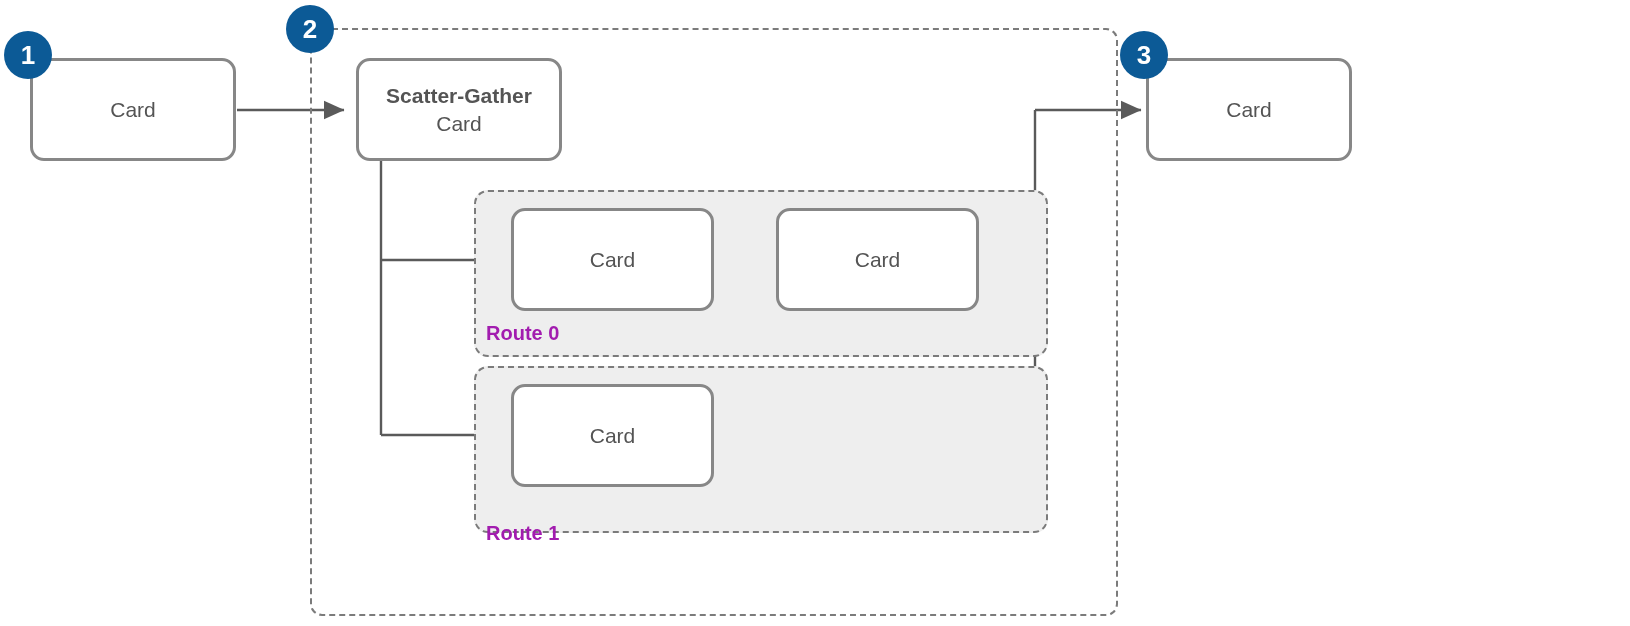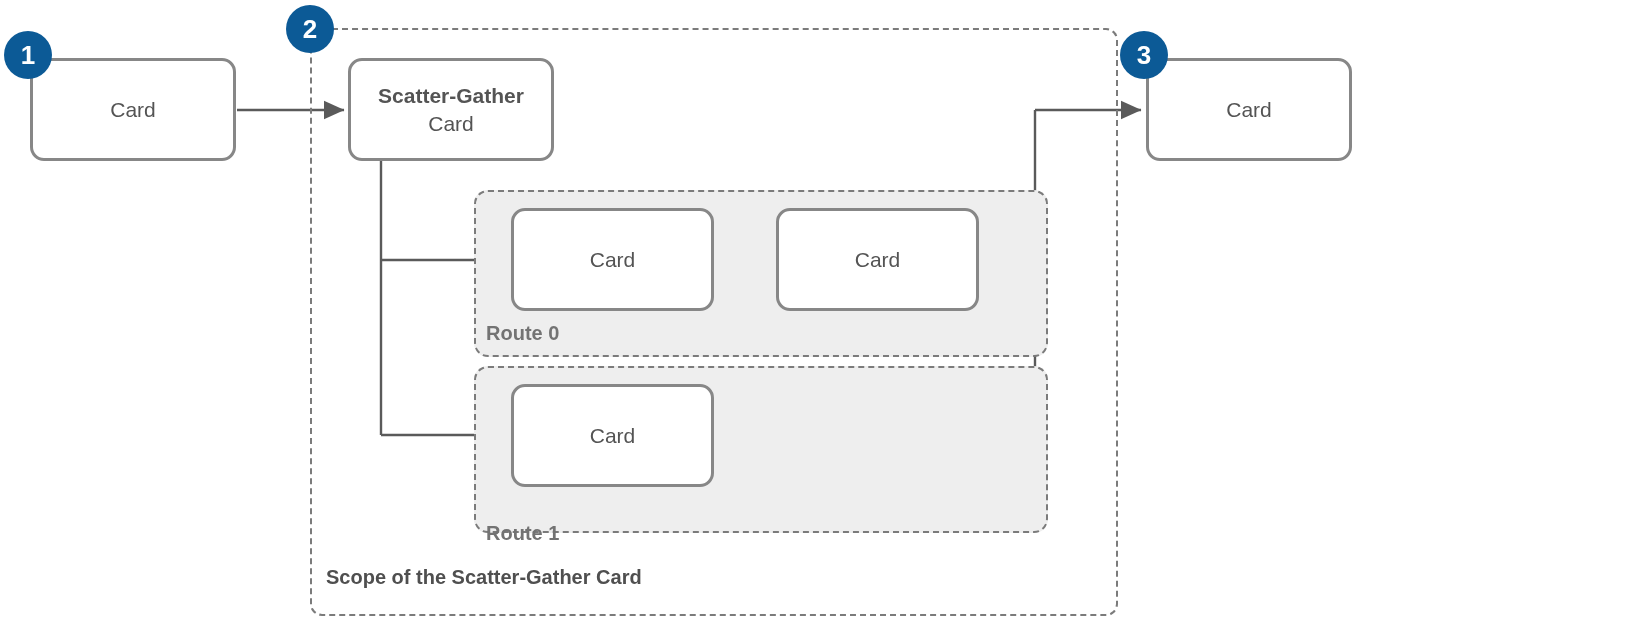--- a/index.html
+++ b/index.html
@@ -30,21 +30,21 @@
     background:#eeeeee;
     border:2.5px dashed #7b7b7b;
     border-radius:14px;
     box-sizing:border-box;
     z-index:2;
   }
   .routelabel{
     position:absolute;
     font-size:20px;
     font-weight:bold;
-    color:#737373;
+    color:#a21caf;
     z-index:5;
     white-space:nowrap;
   }
   .scopebox{
     position:absolute;
     border:2.5px dashed #7b7b7b;
     border-radius:12px;
     box-sizing:border-box;
     background:transparent;
     z-index:1;
@@ -107,41 +107,40 @@
       <path d="M1035,435 L1035,110"></path>
 
       <path d="M1035,110 L1141,110" marker-end="url(#arrow)"></path>
     </g>
   </svg>
 
   <div class="card" style="left:30px;top:58px;width:206px;height:103px;">
     <span class="sub">Card</span>
   </div>
 
-  <div class="card" style="left:348px;top:58px;width:206px;height:103px;">
+  <div class="card" style="left:356px;top:58px;width:206px;height:103px;">
     <span class="ttl">Scatter-Gather</span>
     <span class="sub">Card</span>
   </div>
 
   <div class="card" style="left:1146px;top:58px;width:206px;height:103px;">
     <span class="sub">Card</span>
   </div>
 
   <div class="card" style="left:511px;top:208px;width:203px;height:103px;">
     <span class="sub">Card</span>
   </div>
   <div class="card" style="left:776px;top:208px;width:203px;height:103px;">
     <span class="sub">Card</span>
   </div>
 
   <div class="card" style="left:511px;top:384px;width:203px;height:103px;">
     <span class="sub">Card</span>
   </div>
 
-  <div class="scopelabel" style="left:326px;top:566px;">Scope of the Scatter-Gather Card</div>
 
   <div class="badge" style="left:4px;top:31px;">
     <span>1</span>
   </div>
   <div class="badge" style="left:286px;top:5px;">
     <span>2</span>
   </div>
   <div class="badge" style="left:1120px;top:31px;">
     <span>3</span>
   </div>

